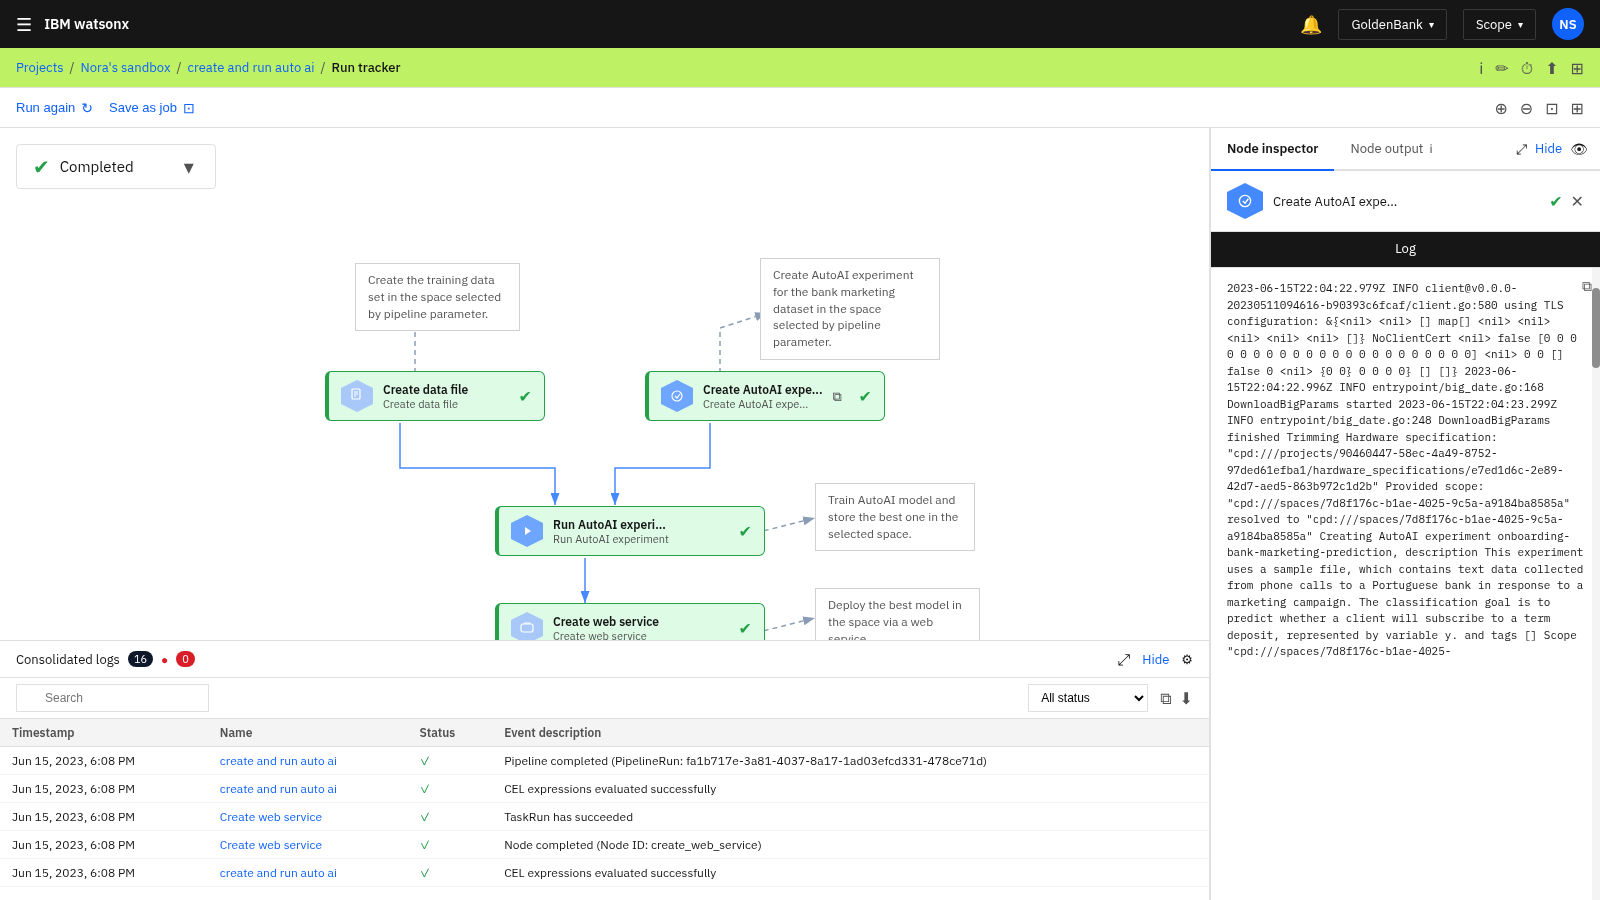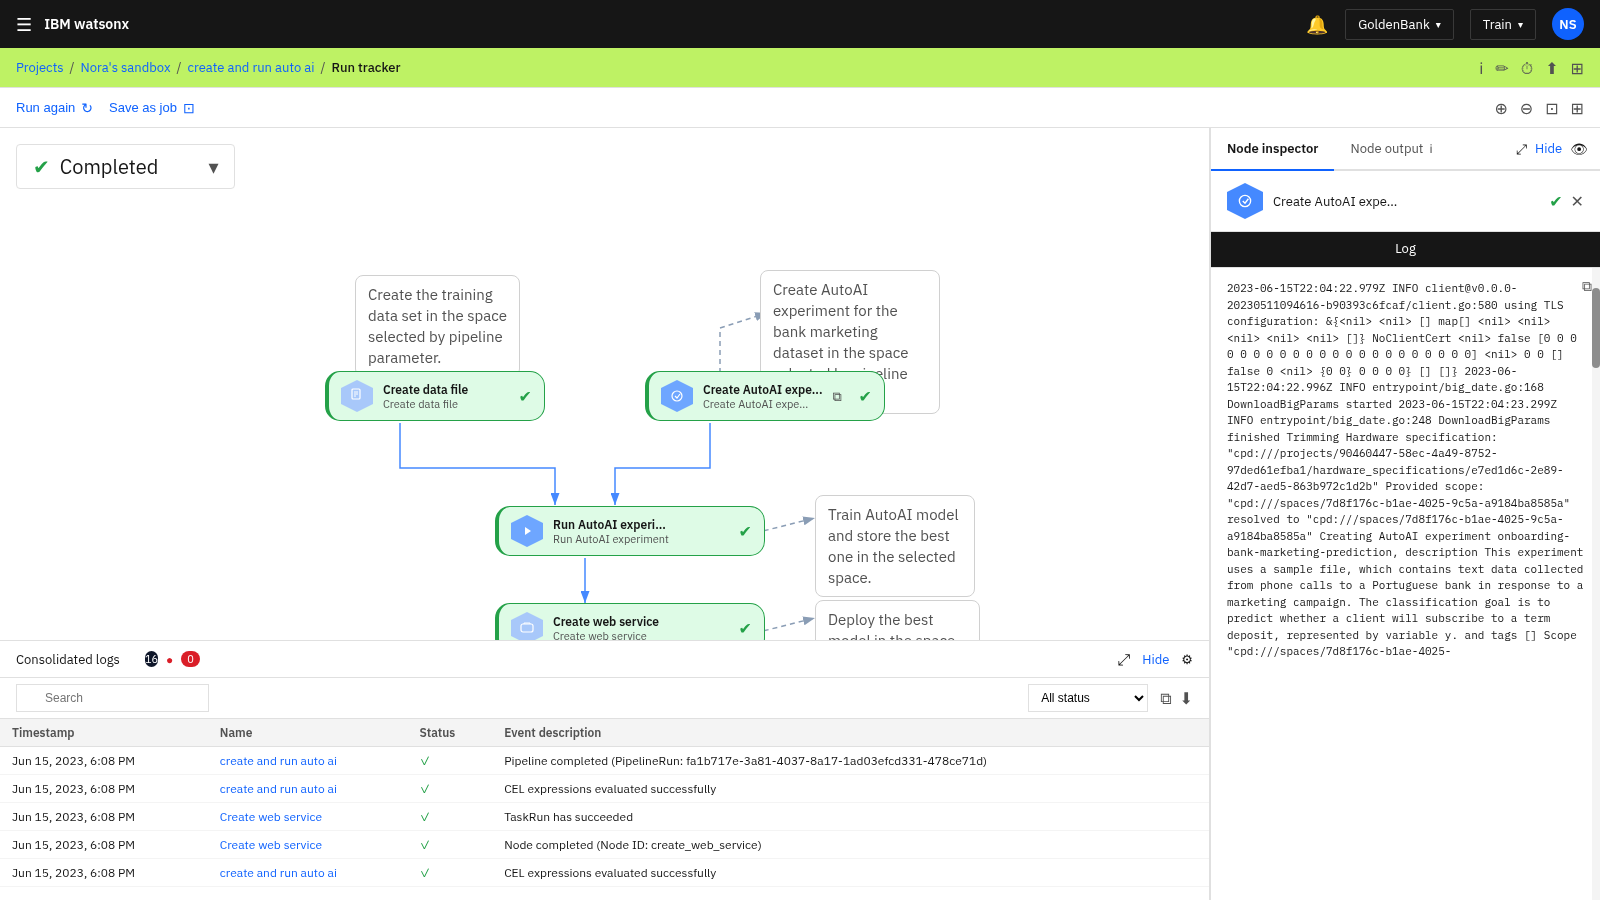--- a/index.html
+++ b/index.html
@@ -97,41 +97,40 @@
       border: 1px solid #e0e0e0;
       border-radius: 4px;
       padding: 8px 16px;
       display: flex; align-items: center; gap: 10px;
       font-size: 20px; font-weight: 400;
       min-width: 200px;
       cursor: pointer;
       z-index: 10;
     }
     .status-bar .status-icon { color: #24a148; font-size: 20px; }
-    .status-bar .status-text { font-size: 20px; color: #161616; }
+    .status-bar .status-text { font-size: 15px; color: #161616; }
     .status-bar .chevron { margin-left: 40px; color: #525252; }
 
     
     .node-tooltip {
       position: absolute;
       background: #fff;
       border: 1px solid #d0d0d0;
-      border-radius: 8px;
+      border-radius: 0;
       padding: 8px 12px;
-      font-size: 15px;
+      font-size: 12px;
       color: #525252;
       max-width: 180px;
       line-height: 1.4;
-      margin-top: 12px;
     }
     .pipeline-node {
       position: absolute;
       background: #fff;
       border: 1px solid #8a9db5;
-      border-radius: 15px;
+      border-radius: 6px;
       display: flex; align-items: center;
       padding: 8px 12px;
       gap: 10px;
       min-width: 180px;
       cursor: pointer;
     }
     .pipeline-node.completed { border-color: #24a148; border-left: 4px solid #24a148; background: #defbe6; }
     .node-icon {
       width: 32px; height: 32px;
       background: #4589ff;
@@ -162,21 +161,21 @@
       display: flex;
       flex-direction: column;
     }
     .logs-header {
       padding: 8px 16px;
       display: flex; align-items: center; gap: 8px;
       border-bottom: 1px solid #e0e0e0;
       font-size: 13px; font-weight: 400;
     }
     .logs-header-right { margin-left: auto; display: flex; gap: 12px; align-items: center; }
-    .badge-green { background: #0f172a; color: #fff; border-radius: 10px; padding: 1px 0; font-size: 11px; margin-left: 17px; }
+    .badge-green { background: #0f172a; color: #fff; border-radius: 10px; padding: 1px 6px; font-size: 11px; }
     .badge-red { background: #da1e28; color: #fff; border-radius: 10px; padding: 1px 6px; font-size: 11px; }
 
     .logs-toolbar {
       padding: 6px 16px;
       display: flex; align-items: center; gap: 12px;
       border-bottom: 1px solid #e0e0e0;
     }
     .search-input {
       flex: 1; height: 28px; border: 1px solid #e0e0e0;
       padding: 0 8px 0 28px; font-size: 12px; outline: none;
@@ -293,21 +292,21 @@
     <span class="hamburger-icon">☰</span>
     <span class="app-title">IBM watsonx</span>
   </div>
   <div class="top-nav-right">
     <span class="nav-bell">🔔</span>
     <div class="account-selector">
       <span>GoldenBank</span>
       <span class="chevron">▾</span>
     </div>
     <div class="account-selector">
-      <span>Train</span>
+      <span>Scope</span>
       <span class="chevron">▾</span>
     </div>
     <div class="avatar">NS</div>
   </div>
 </nav>
 
 <div class="breadcrumb-bar">
   <a class="breadcrumb-link">Projects</a>
   <span class="breadcrumb-sep">/</span>
   <a class="breadcrumb-link">Nora's sandbox</a>

